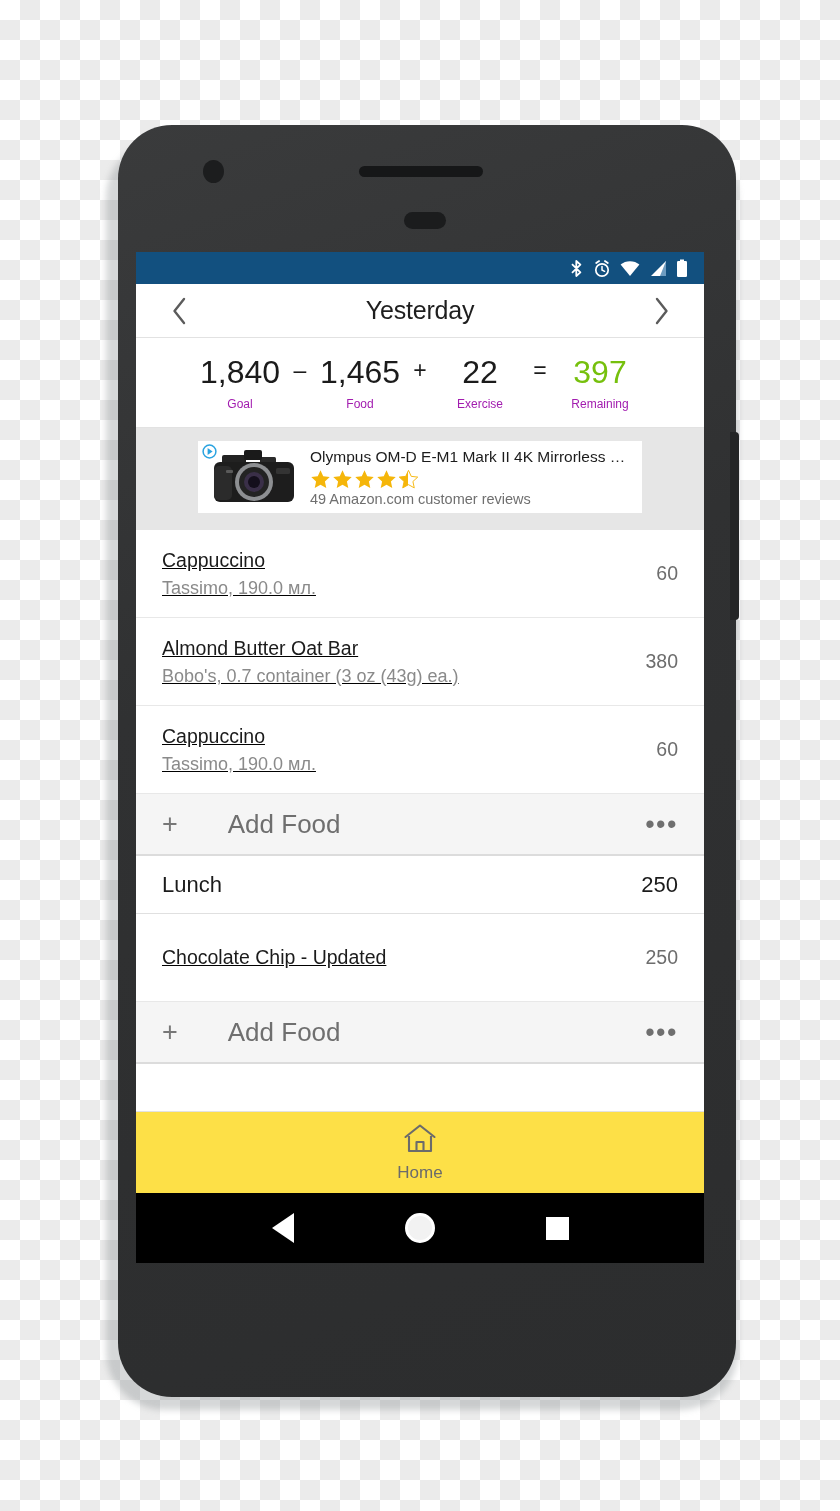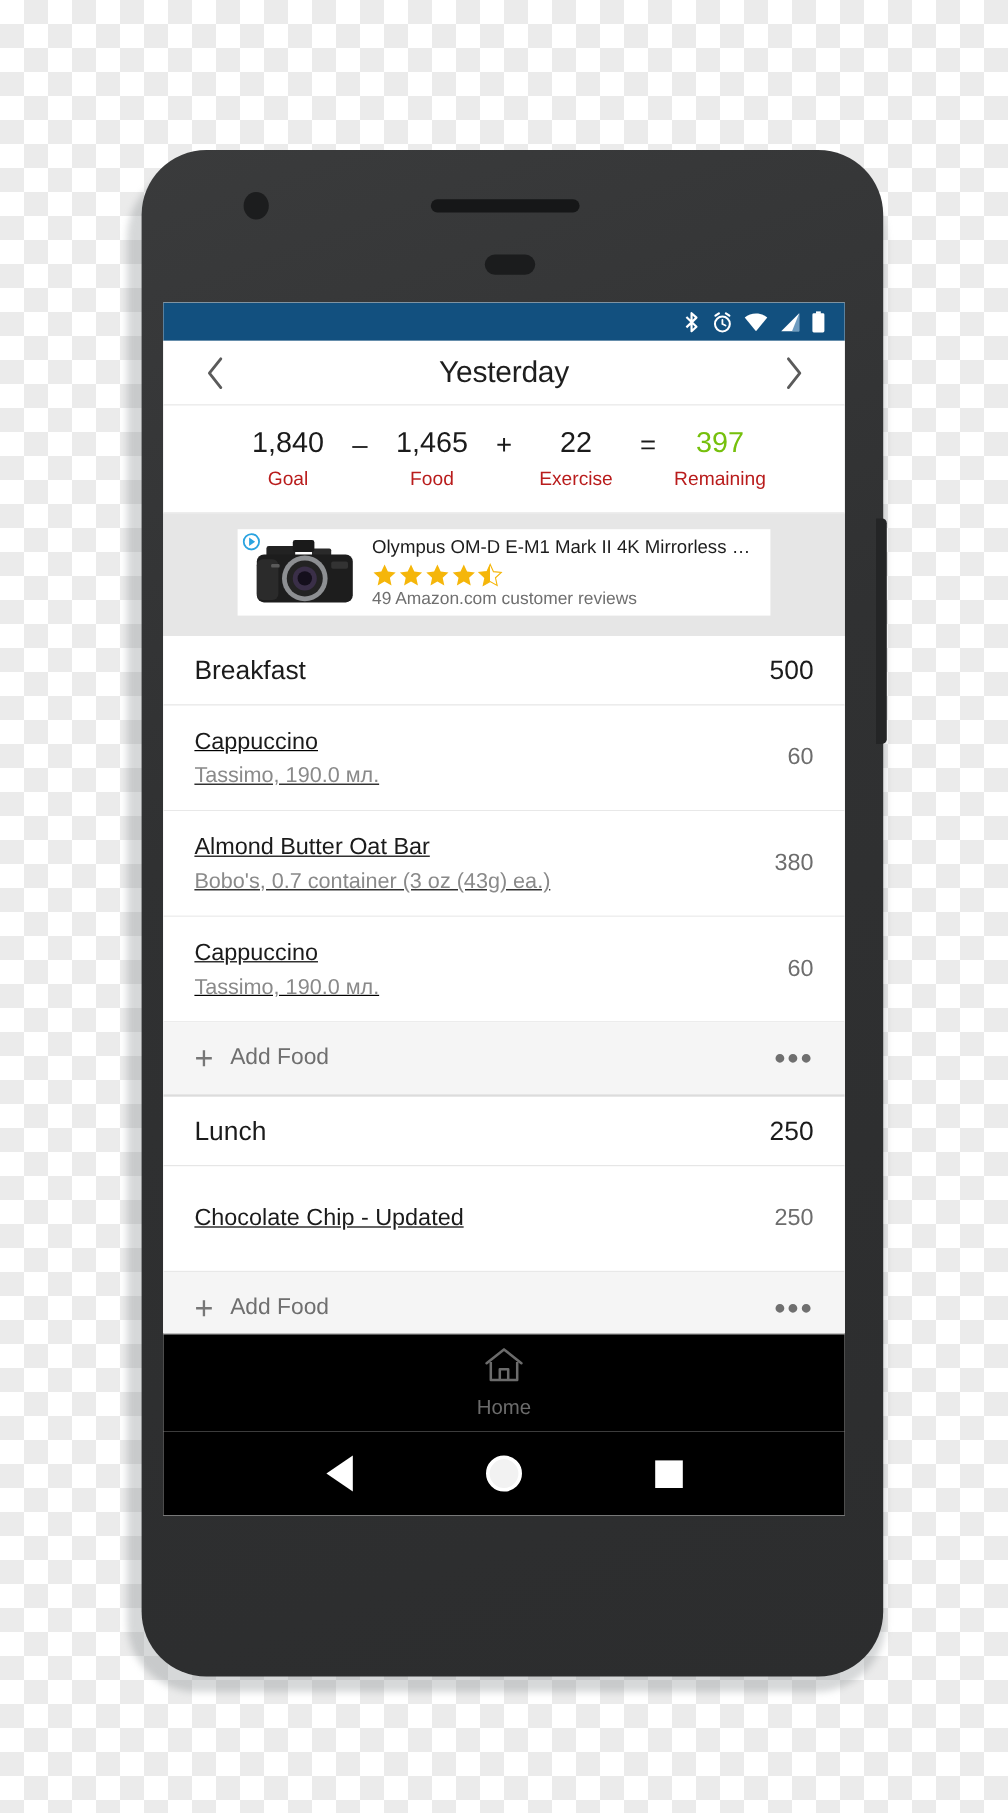--- a/index.html
+++ b/index.html
@@ -122,28 +122,28 @@
     flex: 0 0 auto;
     border-bottom: 1px solid #e2e2e2;
   }
   .stat {
     display: flex;
     flex-direction: column;
     align-items: center;
     min-width: 86px;
   }
   .stat-value {
-    font-size: 24px;
+    font-size: 32px;
     color: #1b1b1b;
     line-height: 1.15;
   }
   .stat-value.accent { color: #76c00d; }
   .stat-label {
-    font-size: 16px;
-    color: #b91c1c;
+    font-size: 12px;
+    color: #a21caf;
     margin-top: 7px;
   }
   .operator {
     font-size: 23px;
     color: #1b1b1b;
     padding: 0 4px;
     margin-bottom: 24px;
     min-width: 34px;
     text-align: center;
   }
@@ -256,33 +256,33 @@
   .add-food-left {
     display: flex;
     align-items: center;
     gap: 14px;
   }
   .plus-icon {
     color: #777; font-size: 27px; line-height: 1;
     font-weight: 300;
     display: block;
   }
-  .add-food-label { font-size: 19px; color: #6f6f6f; }
+  .add-food-label { font-size: 26px; color: #6f6f6f; margin-left: 36px; }
   .overflow-dots {
     color: #6f6f6f;
     font-size: 27px;
     letter-spacing: 1.5px;
     line-height: 0.6;
     cursor: pointer;
   }
 
   
   .bottom-nav {
     height: 82px;
-    background: #000000;
+    background: #fde047;
     border-top: 1px solid #e2e2e2;
     display: flex;
     align-items: center;
     flex: 0 0 auto;
     position: relative;
     z-index: 2;
   }
   .nav-item {
     flex: 1;
     display: flex;
@@ -451,24 +451,20 @@
             <path d="M10 1.3 L12.6 7 L18.8 7.7 L14.2 11.9 L15.5 18 L10 14.9 L4.5 18 L5.8 11.9 L1.2 7.7 L7.4 7 Z" fill="url(#halfg)" stroke="#f5b60a" stroke-width="0.9"></path>
           </svg>
         </div>
         <div class="ad-reviews">49 Amazon.com customer reviews</div>
       </div>
     </div>
   </div>
 
   <div class="diary-list">
 
-    <div class="meal-header">
-      <span class="meal-name">Breakfast</span>
-      <span class="meal-cals">500</span>
-    </div>
 
     <div class="food-row">
       <div class="food-main">
         <div class="food-name">Cappuccino</div>
         <div class="food-desc">Tassimo, 190.0 мл.</div>
       </div>
       <div class="food-cals">60</div>
     </div>
 
     <div class="food-row">

